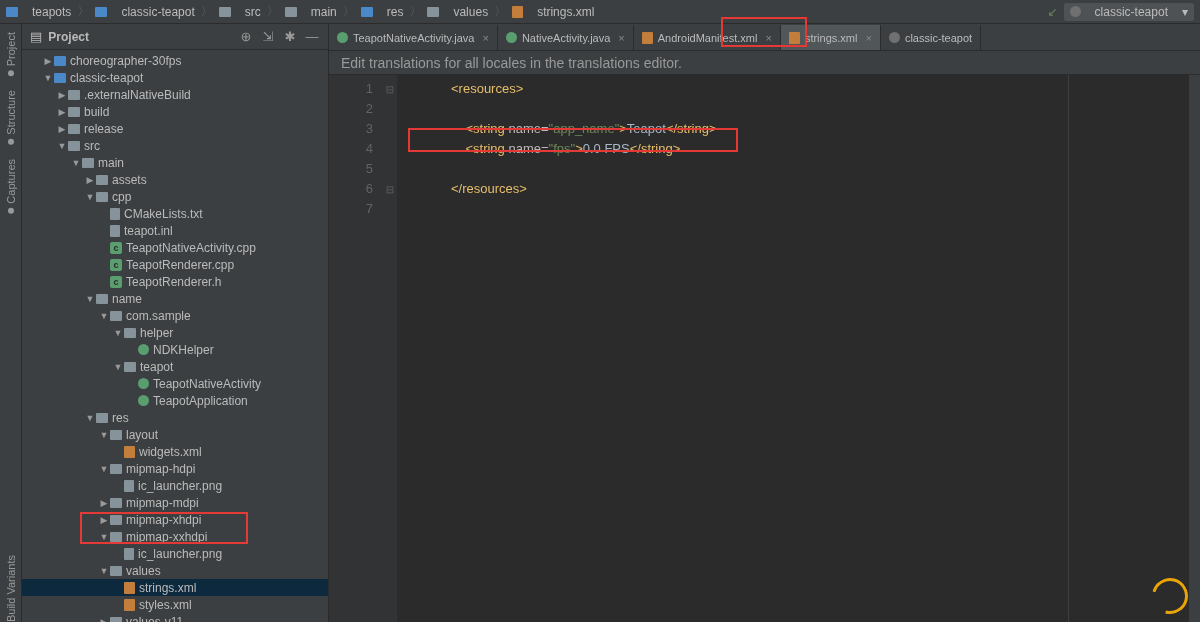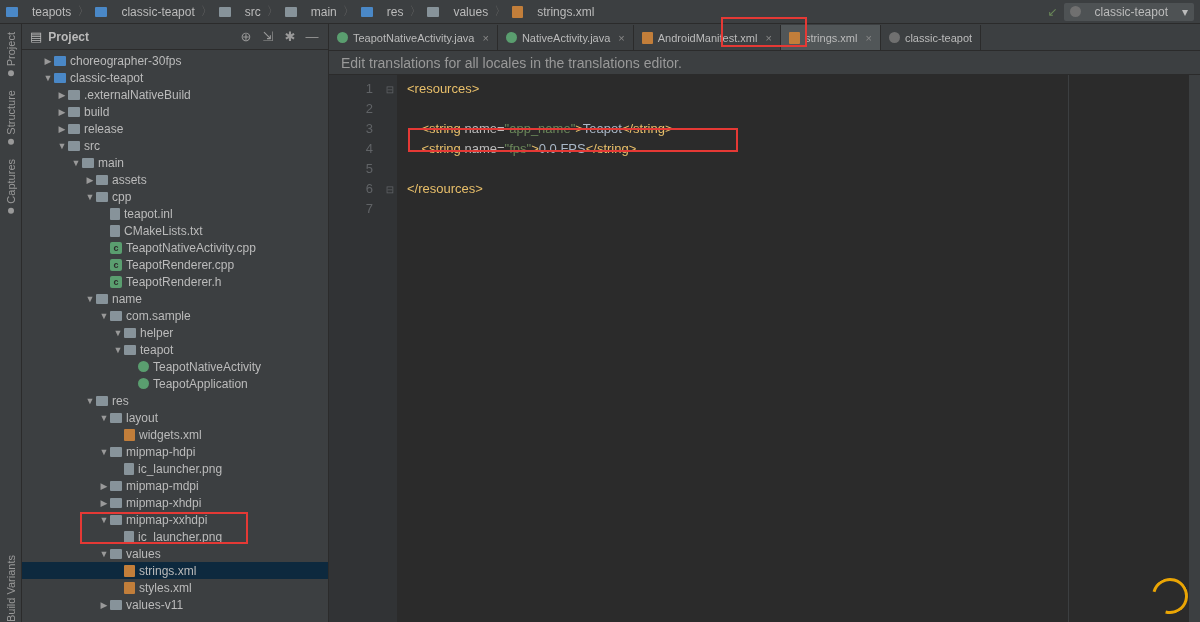--- a/index.html
+++ b/index.html
@@ -41,21 +41,21 @@
 .tabs { height:27px; display:flex; align-items:flex-end; background:#3c3f41; border-bottom:1px solid #2b2b2b; }
 .tab-item { height:25px; padding:0 8px; display:flex; align-items:center; gap:5px; background:#3c3f41; cursor:pointer; font-size:11px; border-right:1px solid #2b2b2b; }
 .tab-item.active { background:#515658; }
 .tab-item .close { color:#888; font-size:11px; margin-left:3px; }
 
 .hint-bar { height:24px; background:#3c3f41; display:flex; align-items:center; padding:0 12px; color:#999; font-size:14px; border-bottom:1px solid #2b2b2b; }
 
 .code-wrap { flex:1; display:flex; background:#2b2b2b; position:relative; }
 .gutter { width:54px; background:#313335; text-align:right; padding:4px 10px 0 0; color:#606366; font-family:Consolas,monospace; font-size:13px; line-height:20px; }
 .code { flex:1; padding:4px 0 0 10px; font-family:Consolas,monospace; font-size:13px; line-height:20px; position:relative; }
-.code .line { white-space:pre; }
+.code .line { white-space:pre;margin-left:44px; }
 .tag { color:#e8bf6a; }
 .attr { color:#bababa; }
 .val { color:#6a8759; }
 .txt { color:#a9b7c6; }
 
 .fold { width:14px; background:#313335; padding-top:4px; }
 .fold .fm { height:20px; display:flex; align-items:center; justify-content:center; color:#606366; font-size:10px; }
 
 .highlight-red { position:absolute; border:2px solid #e53935; pointer-events:none; }
 .hl-tab { left:721px; top:17px; width:86px; height:30px; }
@@ -197,27 +197,27 @@
         <div class="row">
           <span class="pad" style="width:62px"></span>
           <span class="arrow">▼</span>
           <span class="ico folder"></span>
           <span class="lbl">cpp</span>
         </div>
         <div class="row">
           <span class="pad" style="width:76px"></span>
           <span class="arrow"></span>
           <span class="ico" style="background:#87939a;width:10px;height:12px;border-radius:1px"></span>
+          <span class="lbl">CMakeLists.txt</span>
+        </div>
+        <div class="row">
+          <span class="pad" style="width:76px"></span>
+          <span class="arrow"></span>
+          <span class="ico" style="background:#87939a;width:10px;height:12px;border-radius:1px"></span>
           <span class="lbl">teapot.inl</span>
-        </div>
-        <div class="row">
-          <span class="pad" style="width:76px"></span>
-          <span class="arrow"></span>
-          <span class="ico" style="background:#87939a;width:10px;height:12px;border-radius:1px"></span>
-          <span class="lbl">CMakeLists.txt</span>
         </div>
         <div class="row">
           <span class="pad" style="width:76px"></span>
           <span class="arrow"></span>
           <span class="ico cfile">c</span>
           <span class="lbl">TeapotNativeActivity.cpp</span>
         </div>
         <div class="row">
           <span class="pad" style="width:76px"></span>
           <span class="arrow"></span>
@@ -240,20 +240,26 @@
           <span class="pad" style="width:76px"></span>
           <span class="arrow">▼</span>
           <span class="ico folder"></span>
           <span class="lbl">com.sample</span>
         </div>
         <div class="row">
           <span class="pad" style="width:90px"></span>
           <span class="arrow">▼</span>
           <span class="ico folder"></span>
           <span class="lbl">helper</span>
+        </div>
+        <div class="row">
+          <span class="pad" style="width:104px"></span>
+          <span class="arrow"></span>
+          <span class="ico java"></span>
+          <span class="lbl">NDKHelper</span>
         </div>
         <div class="row">
           <span class="pad" style="width:90px"></span>
           <span class="arrow">▼</span>
           <span class="ico folder"></span>
           <span class="lbl">teapot</span>
         </div>
         <div class="row">
           <span class="pad" style="width:104px"></span>
           <span class="arrow"></span>

